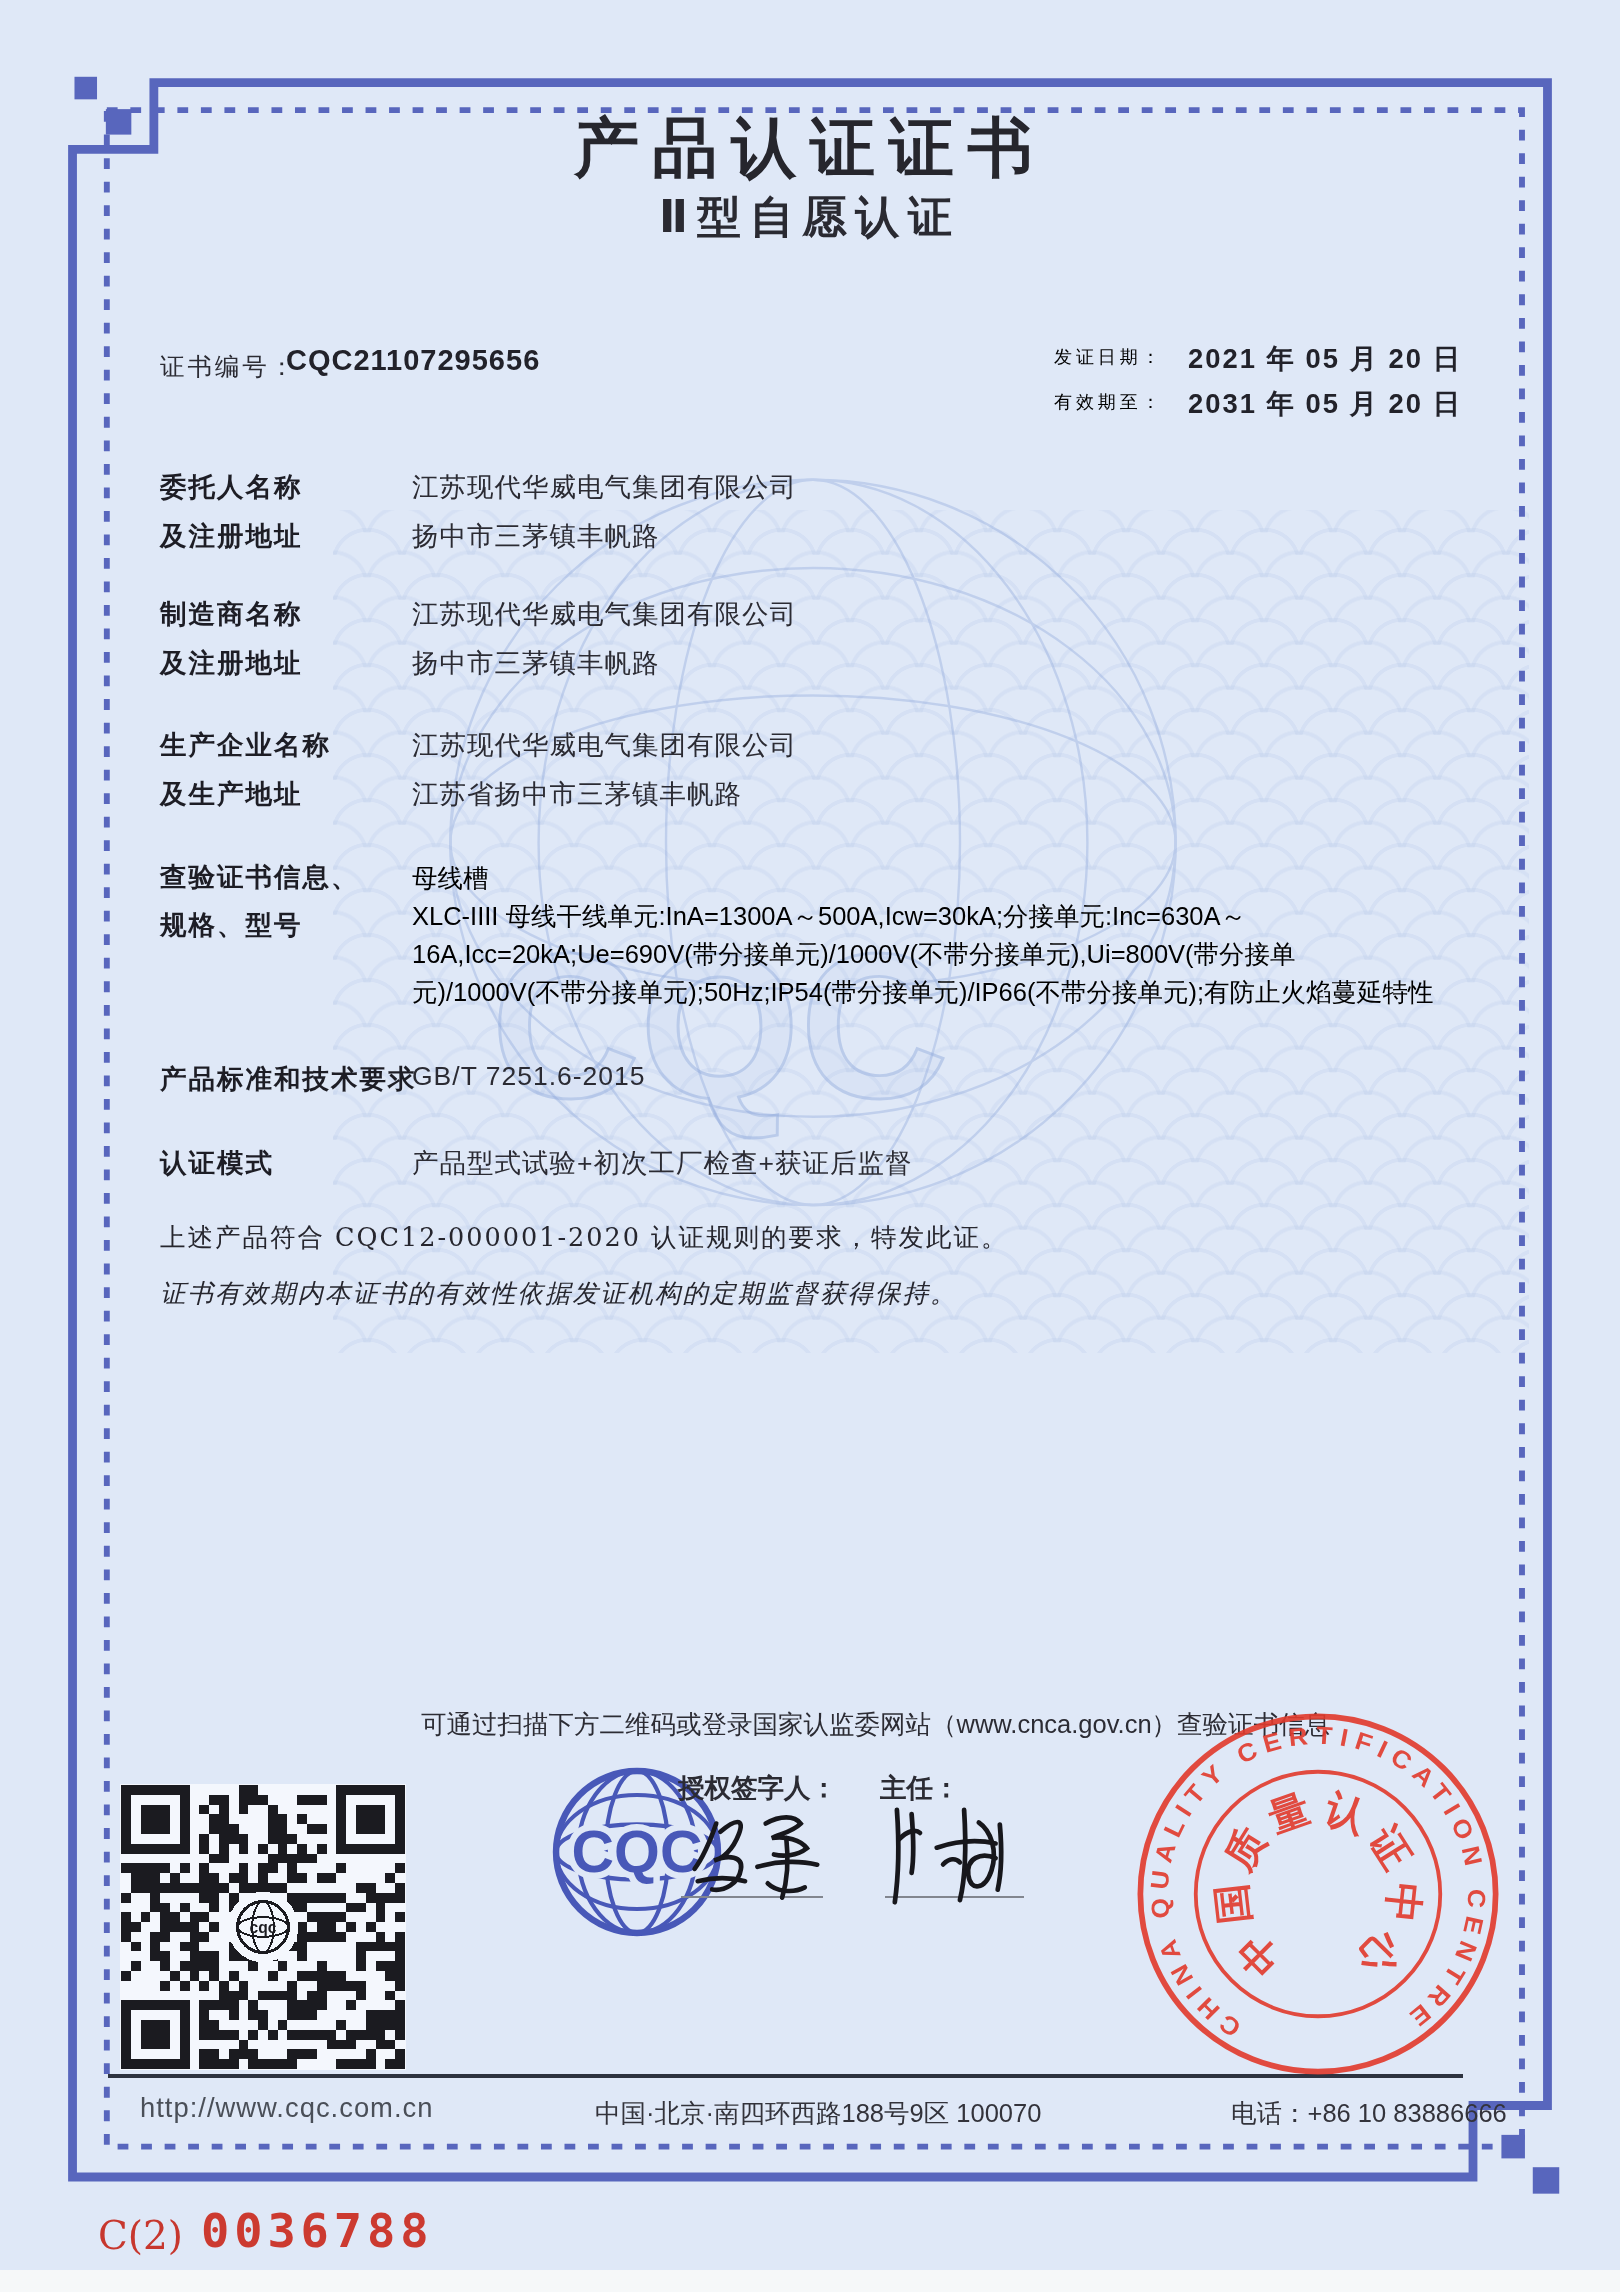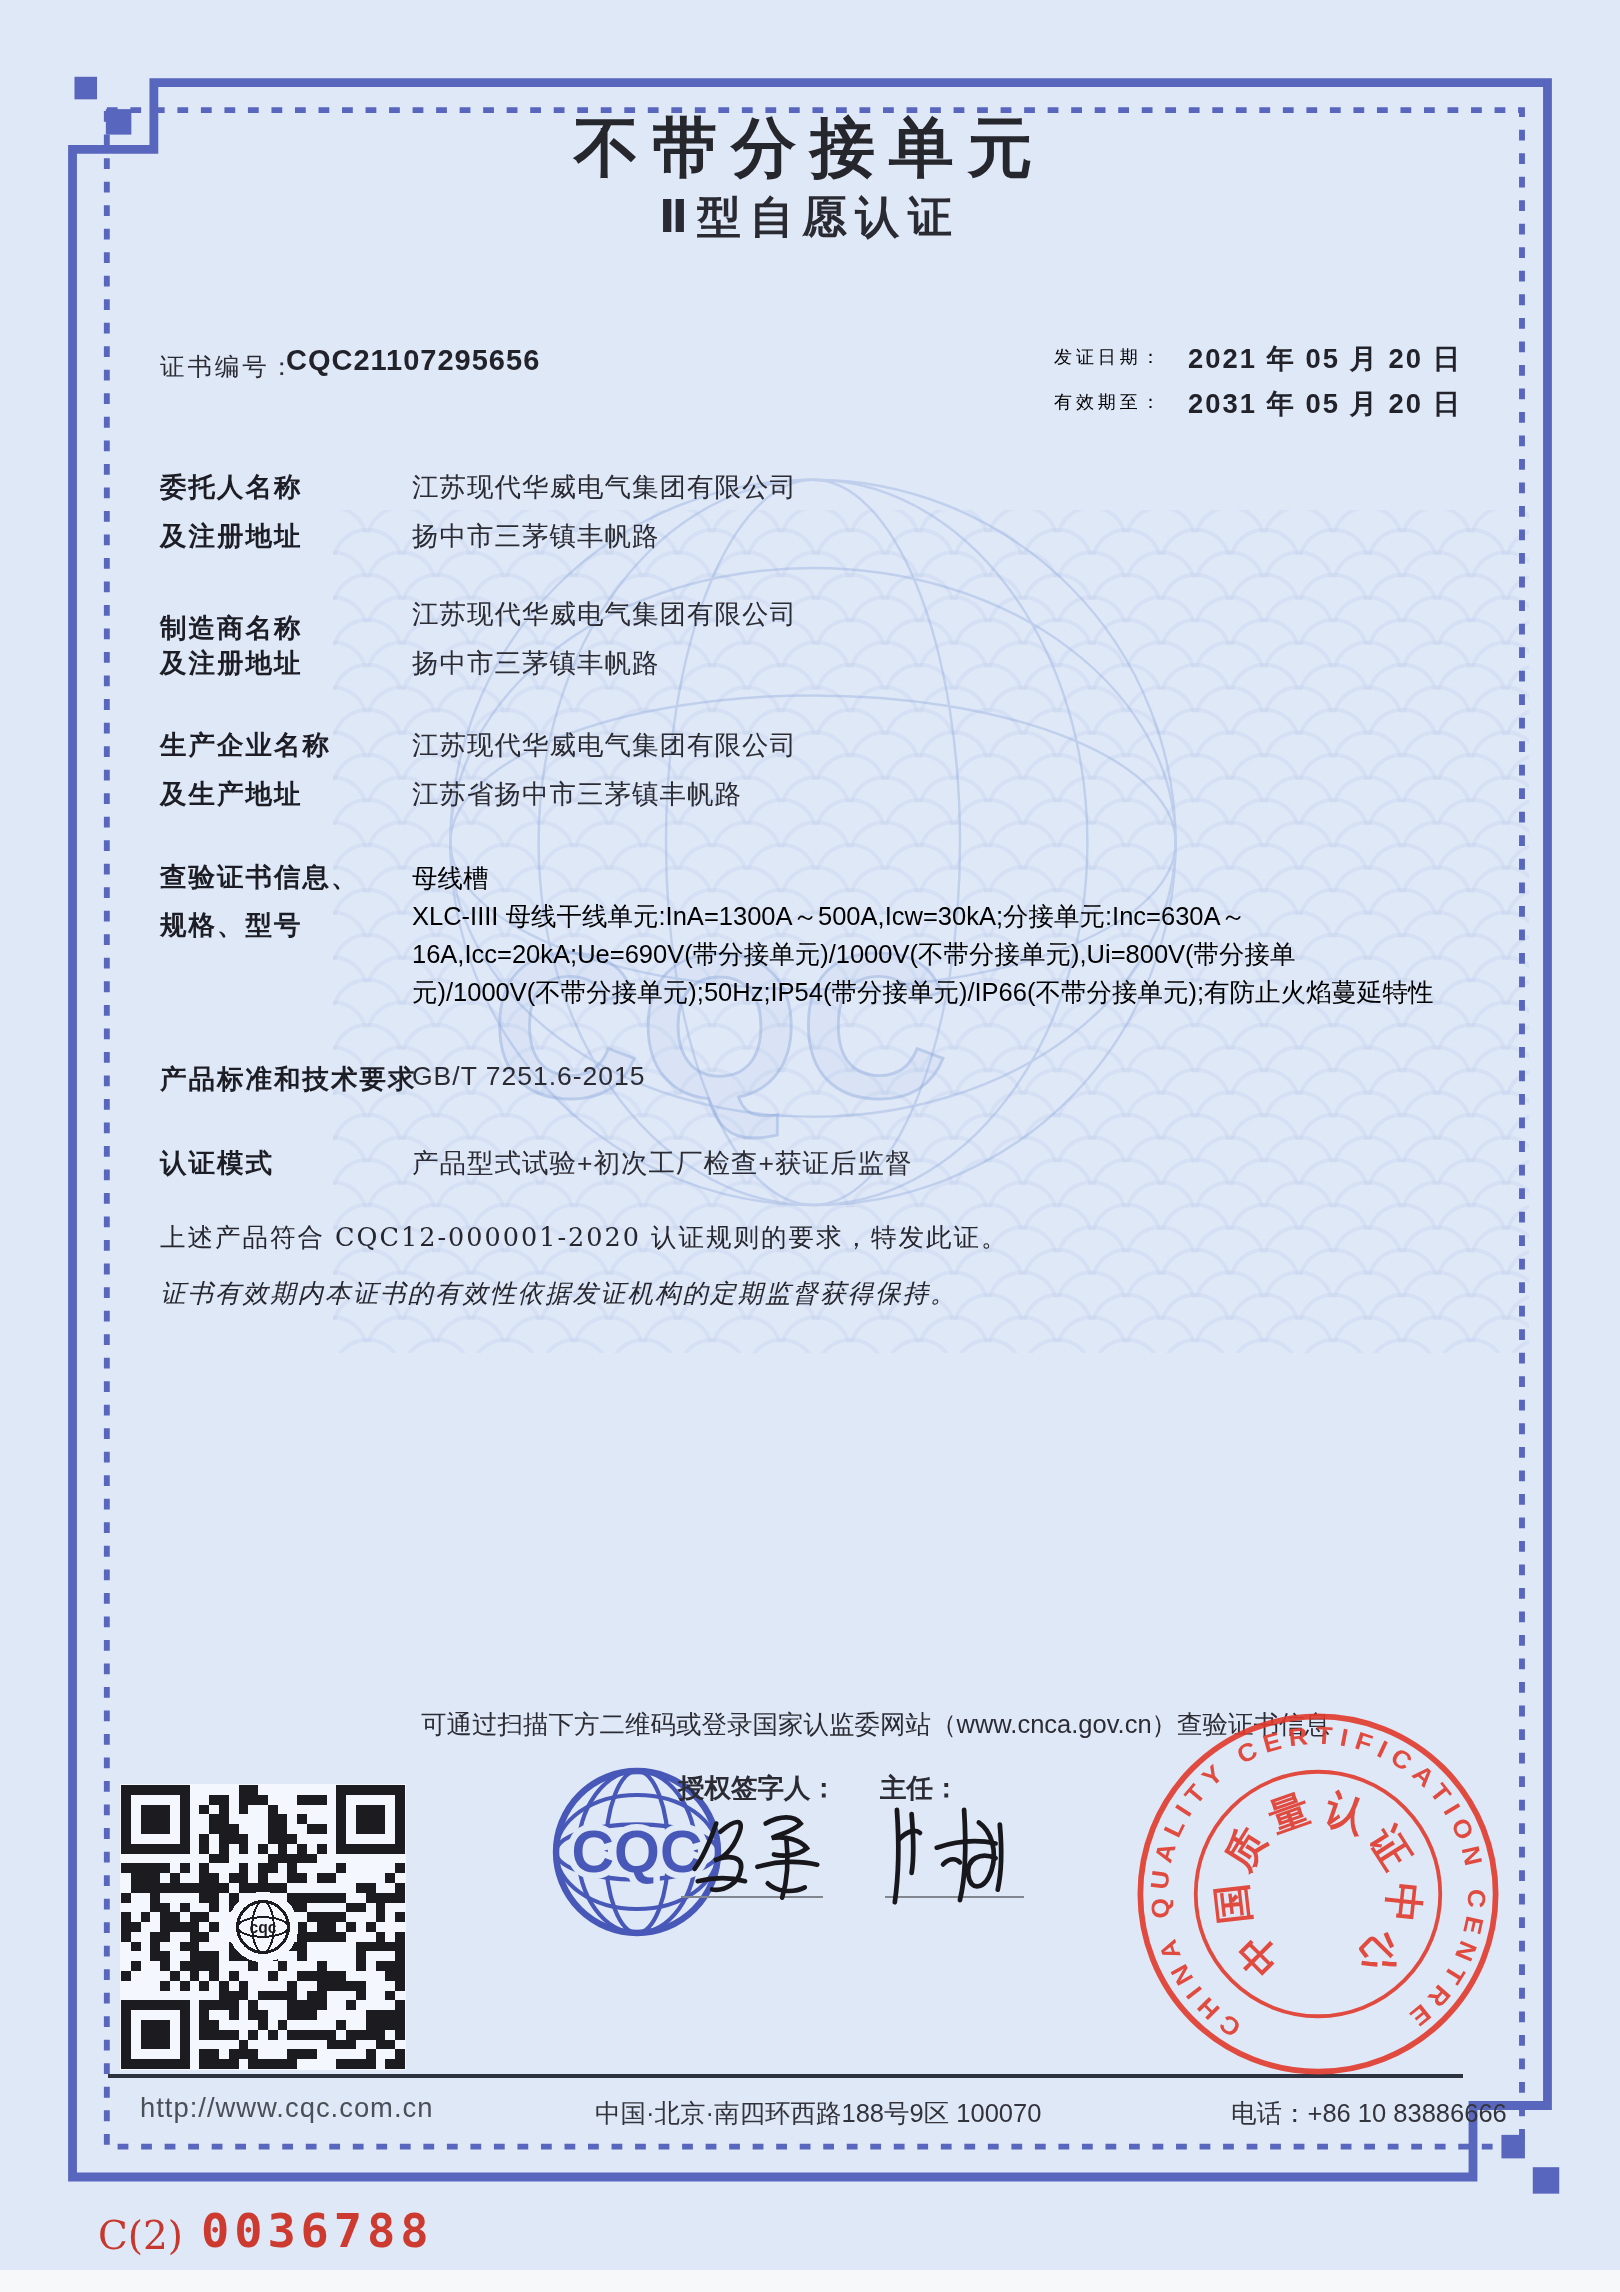--- a/index.html
+++ b/index.html
@@ -70,37 +70,37 @@
 
   <svg class="border-svg" width="1620" height="2293" viewBox="0 0 1653 2339">
     <path d="M157,84 L1579,84 L1579,2148 L1503,2148 L1503,2221 L74,2221 L74,152 L157,152 Z" fill="none" stroke="#5866bd" stroke-width="9"></path>
     <rect x="109" y="112" width="1444" height="2078" fill="none" stroke="#5866bd" stroke-width="6" stroke-dasharray="11 13"></rect>
     <rect x="76" y="78" width="23" height="23" fill="#5866bd"></rect>
     <rect x="108" y="111" width="26" height="26" fill="#5866bd"></rect>
     <rect x="1532" y="2178" width="24" height="24" fill="#5866bd"></rect>
     <rect x="1564" y="2211" width="27" height="27" fill="#5866bd"></rect>
   </svg>
 
-  <div class="title">不带分接单元</div>
+  <div class="title">产品认证证书</div>
   <div class="subtitle">Ⅱ型自愿认证</div>
 
   <div class="certno-label kai">证书编号：</div>
   <div class="certno-value">CQC21107295656</div>
 
   <div class="date-label kai" style="left:1054px;top:345px;">发证日期：</div>
   <div class="date-value" style="left:1188px;top:341px;">2021 年 05 月 20 日</div>
   <div class="date-label kai" style="left:1054px;top:390px;">有效期至：</div>
   <div class="date-value" style="left:1188px;top:386px;">2031 年 05 月 20 日</div>
 
   <div class="flabel" style="top:469px;">委托人名称</div>
   <div class="fvalue" style="top:469px;">江苏现代华威电气集团有限公司</div>
   <div class="flabel" style="top:518px;">及注册地址</div>
   <div class="fvalue" style="top:518px;">扬中市三茅镇丰帆路</div>
 
-  <div class="flabel" style="top:596px;margin-top:14px;">制造商名称</div>
+  <div class="flabel" style="top:596px;">制造商名称</div>
   <div class="fvalue" style="top:596px;">江苏现代华威电气集团有限公司</div>
   <div class="flabel" style="top:645px;">及注册地址</div>
   <div class="fvalue" style="top:645px;">扬中市三茅镇丰帆路</div>
 
   <div class="flabel" style="top:727px;">生产企业名称</div>
   <div class="fvalue" style="top:727px;">江苏现代华威电气集团有限公司</div>
   <div class="flabel" style="top:776px;">及生产地址</div>
   <div class="fvalue" style="top:776px;">江苏省扬中市三茅镇丰帆路</div>
 
   <div class="flabel" style="top:859px;">查验证书信息、</div>

